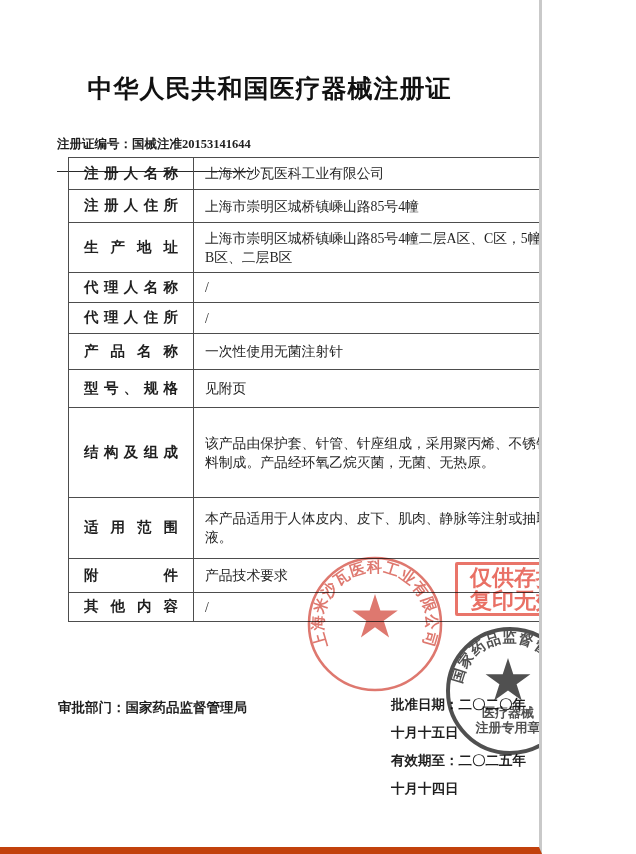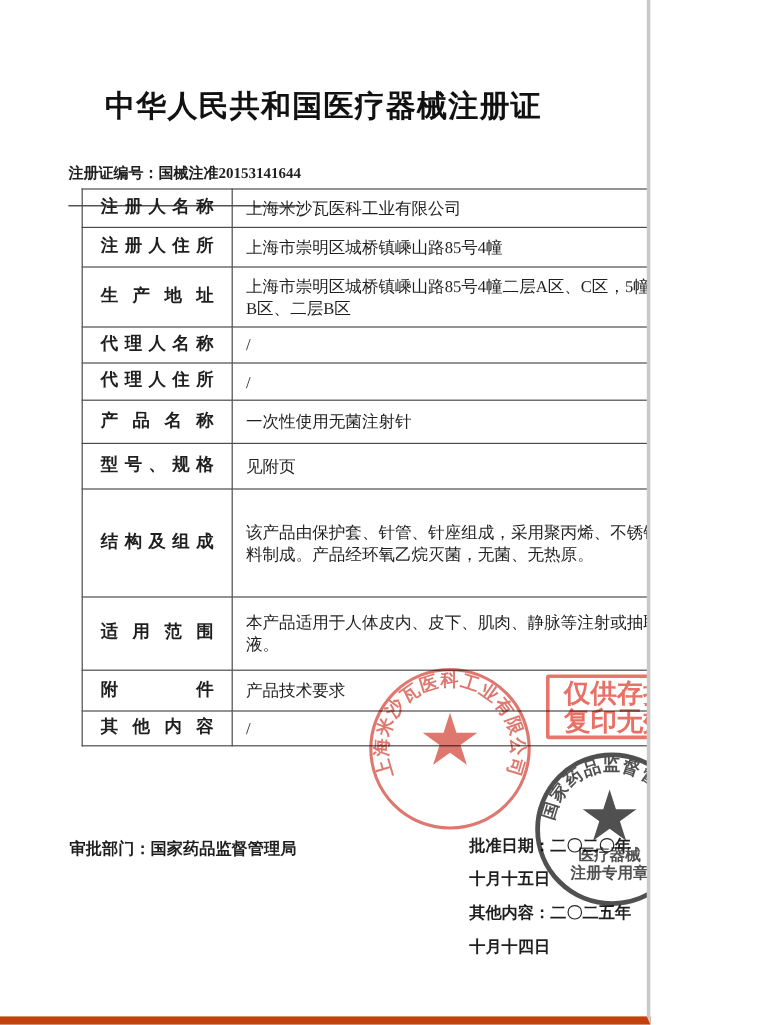--- a/index.html
+++ b/index.html
@@ -175,21 +175,21 @@
             <div class="val">/</div>
           </td>
         </tr>
       </tbody>
   </table>
 
   <div class="footer-left"><span>审批部门：</span><span>国家药品监督管理局</span></div>
 
   <div class="footer-right">
     <div><span>批准日期：</span><span>二〇二〇年十月十五日</span></div>
-    <div><span>其他内容：</span><span>二〇二五年十月十四日</span></div>
+    <div><span>有效期至：</span><span>二〇二五年十月十四日</span></div>
   </div>
 
   <svg class="stamp company-seal" width="150" height="150" viewBox="0 0 150 150">
     <defs>
       <path id="arc-company" d="M 27.9,95 A 52,52 0 1 1 122.1,95" fill="none"></path>
     </defs>
     <circle cx="75" cy="73" r="66" fill="none" stroke="#d96055" stroke-width="2.6"></circle>
     <text font-size="15" font-weight="bold" fill="#d96055" letter-spacing="1" font-family="Liberation Sans, DejaVu Sans, sans-serif">
       <textPath href="#arc-company" startOffset="50%" text-anchor="middle">上海米沙瓦医科工业有限公司</textPath>
     </text>

